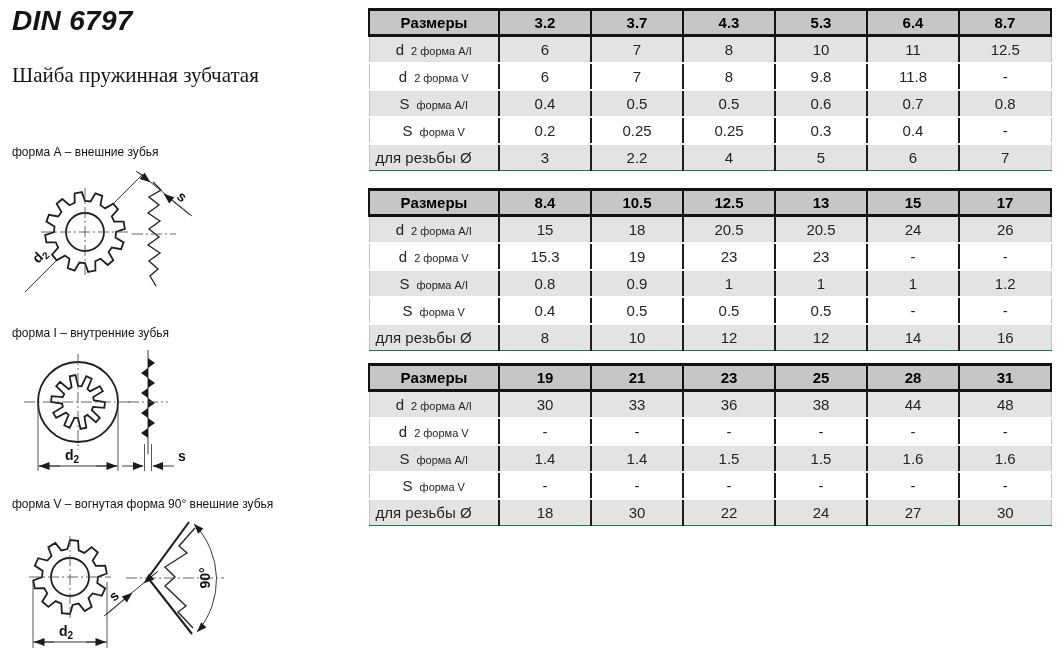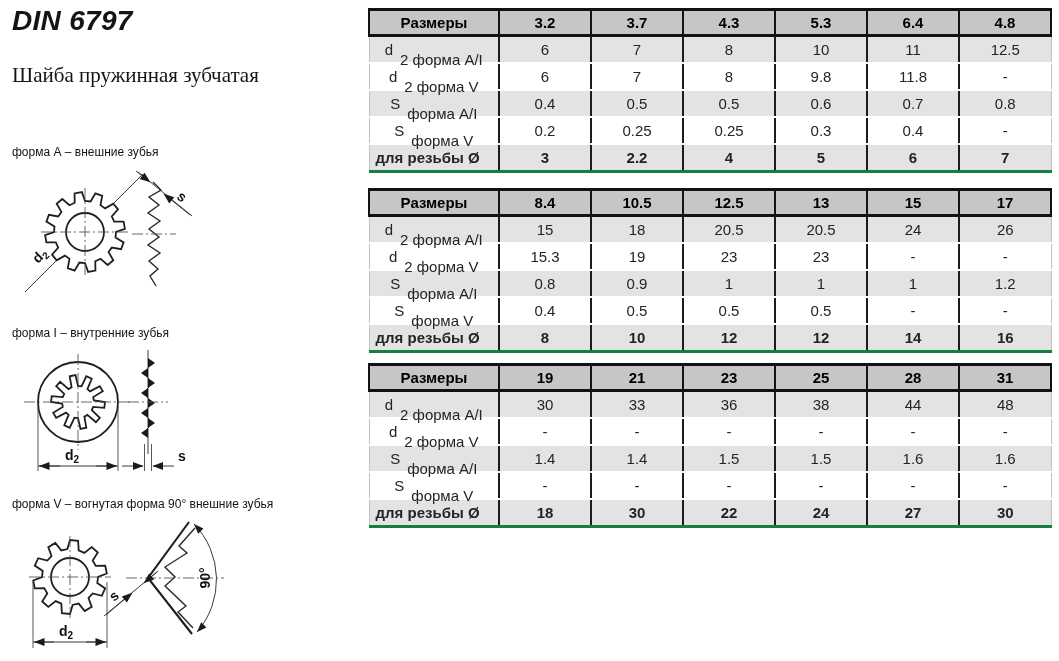--- a/index.html
+++ b/index.html
@@ -39,23 +39,23 @@
   }
   .dims td{
     height:25px;padding:0;text-align:center;
     border-left:2px solid #1c1c1c;border-right:2px solid #1c1c1c;
     border-bottom:2px solid #ffffff;
   }
   .dims tbody tr:nth-child(odd) td{background:#e3e3e3;}
   .dims tbody tr:nth-child(even) td{background:#ffffff;}
   .dims td:first-child{border-left:1px solid #c2c2c2;}
   .dims td:last-child{border-right:1px solid #c2c2c2;}
-  .dims tbody tr:last-child td{border-bottom:3px solid #15803d;font-weight:bold;}
+  .dims tbody tr:last-child td{border-bottom:1px solid #15803d;}
   .rowlabel .lm{font-size:15px;}
-  .rowlabel .ls{font-size:15px;position:relative;top:10px;margin-left:7px;}
+  .rowlabel .ls{font-size:11px;position:relative;top:0;margin-left:7px;}
   .rowlabel.plain{text-align:left;padding-left:6px;}
 </style>
 </head>
 <body>
 
 <div class="title">DIN 6797</div>
 <div class="subtitle">Шайба пружинная зубчатая</div>
 
 <div class="caption" id="cap-a">форма А – внешние зубья</div>
 <div class="caption" id="cap-i">форма I – внутренние зубья</div>
@@ -156,21 +156,21 @@
       <col>
     </colgroup>
     <thead>
       <tr>
         <th>Размеры</th>
         <th>3.2</th>
         <th>3.7</th>
         <th>4.3</th>
         <th>5.3</th>
         <th>6.4</th>
-        <th>4.8</th>
+        <th>8.7</th>
       </tr>
     </thead>
     <tbody>
       <tr>
         <td class="rowlabel"><span class="lm">d</span><span class="ls">2 форма А/I</span></td>
         <td>6</td>
         <td>7</td>
         <td>8</td>
         <td>10</td>
         <td>11</td>

